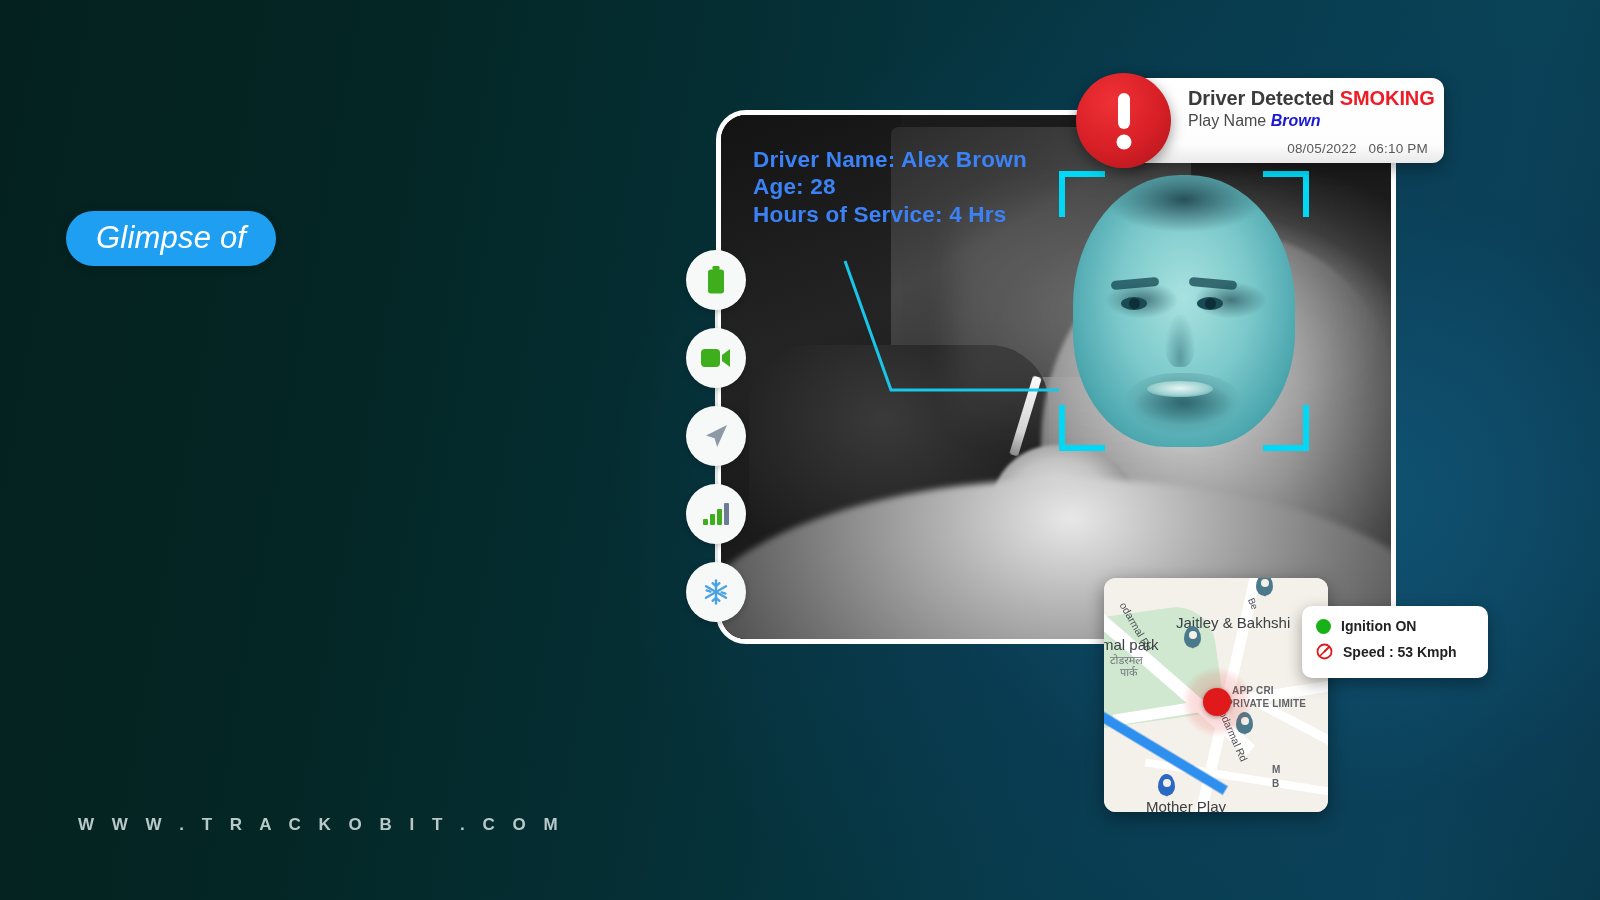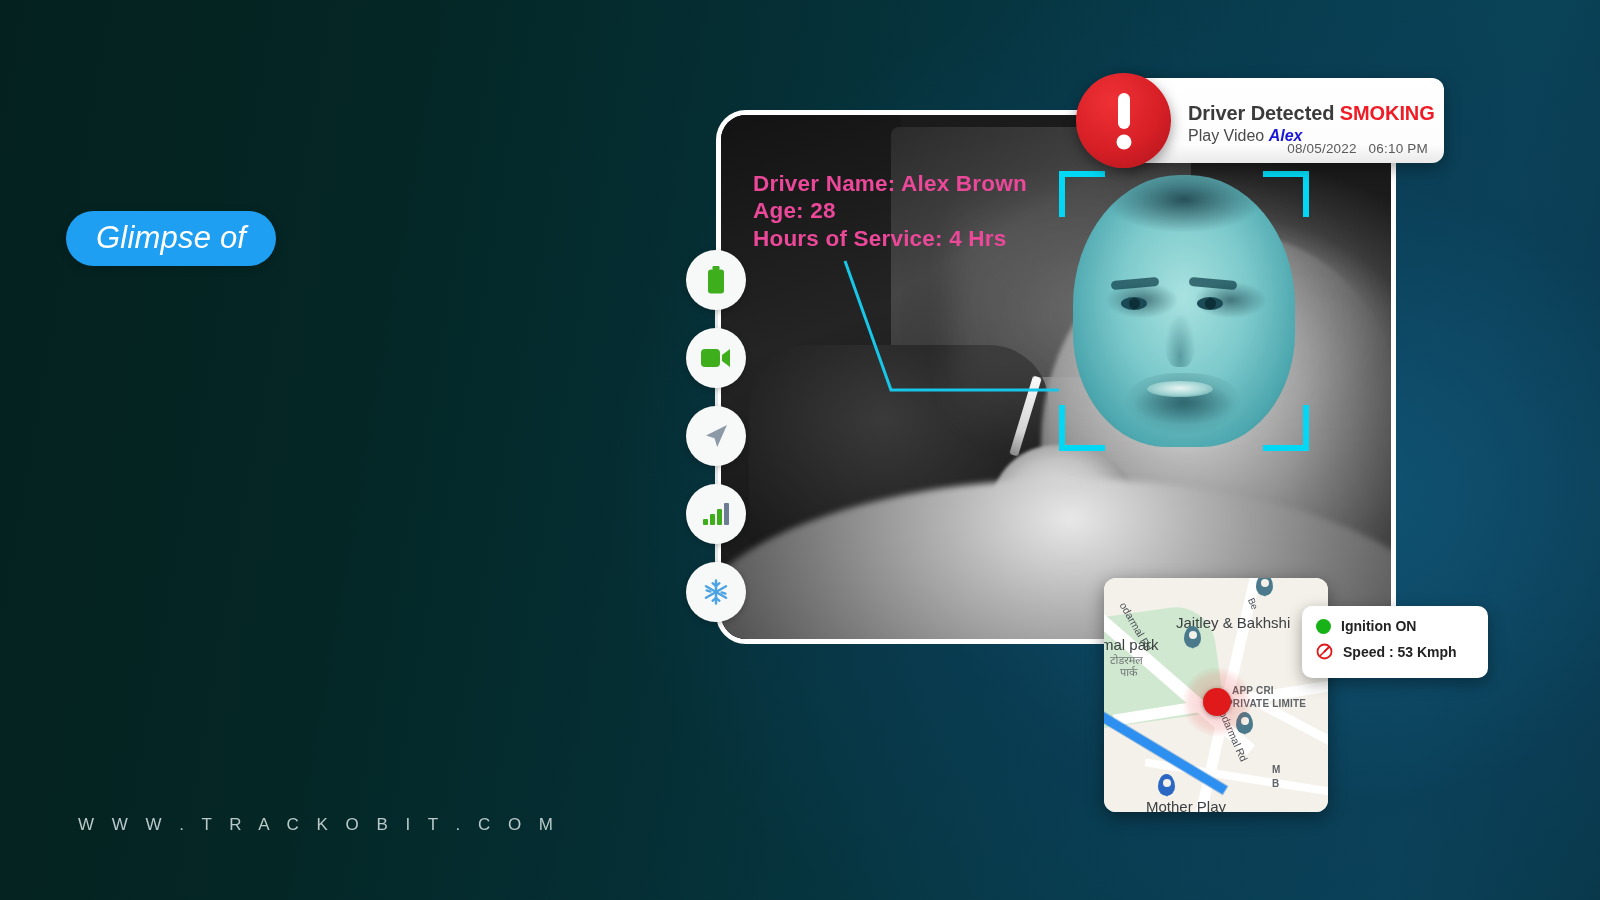--- a/index.html
+++ b/index.html
@@ -29,21 +29,21 @@
   }
   .headline {
     position:absolute; left:78px; top:282px;
     color:#ffffff;
     font-size:96px; font-weight:bold;
     line-height:1.03; letter-spacing:-1.5px;
     white-space:pre-line;
   }
   .site-url {
     position:absolute; left:78px; top:815px;
-    color:#b9c8c8; font-size:17px; font-weight:400;
+    color:#b9c8c8; font-size:17px; font-weight:700;
     letter-spacing:6.5px;
   }
 
   
   .video-panel {
     position:absolute; left:716px; top:110px;
     width:680px; height:534px;
     border:5px solid #ffffff;
     border-radius:30px;
     background:#1c1c1c;
@@ -136,22 +136,22 @@
   .fbracket { position:absolute; width:46px; height:46px; border:6px solid #00d8f5; }
   .fb-tl { left:0;   top:0;    border-right:none; border-bottom:none; }
   .fb-tr { right:0;  top:0;    border-left:none;  border-bottom:none; }
   .fb-bl { left:0;   bottom:0; border-right:none; border-top:none; }
   .fb-br { right:0;  bottom:0; border-left:none;  border-top:none; }
 
   .callout-svg { position:absolute; left:0; top:0; width:680px; height:534px; pointer-events:none; }
 
   .driver-info {
     position:absolute; left:32px; top:31px;
-    color:#ec4899; font-size:22.5px; font-weight:600;
-    line-height:1.22; letter-spacing:.2px; white-space:pre-line;margin-top:24px;
+    color:#3b82f6; font-size:22.5px; font-weight:600;
+    line-height:1.22; letter-spacing:.2px; white-space:pre-line;
   }
 
   
   .rail { position:absolute; left:686px; top:250px; width:60px; height:380px; }
   .rail-line {
     position:absolute; left:29px; top:28px; width:3px; height:330px;
     background:#e7e9e9;
   }
   .rail-ico {
     position:absolute; left:0; width:60px; height:60px;
@@ -165,21 +165,21 @@
   .rail-ico:nth-of-type(4){ top:234px; }
   .rail-ico:nth-of-type(5){ top:312px; }
 
   
   .alert-card {
     position:absolute; left:1118px; top:78px;
     width:326px; height:85px;
     background:linear-gradient(180deg,#ffffff 0%, #fdfdfd 78%, #e9e9e9 100%);
     border-radius:12px;
     box-shadow:0 5px 16px rgba(0,0,0,.35);
-    padding:24px 16px 0 70px;
+    padding:9px 16px 0 70px;
   }
   .alert-title { font-size:20px; color:#3b3b3b; font-weight:600; letter-spacing:-.1px; white-space:nowrap; }
   .alert-title .hot { color:#ef1c25; font-weight:bold; }
   .alert-sub { font-size:16px; color:#4a4a4a; font-weight:500; margin-top:2px; }
   .alert-sub .lnk { color:#1a17d6; font-weight:bold; font-style:italic; }
   .alert-time {
     position:absolute; right:16px; bottom:7px;
     font-size:13.5px; color:#5a5a5a; letter-spacing:.2px;
   }
   .alert-ico {
@@ -345,21 +345,21 @@
   </div>
 
   <div class="alert-card">
     <div class="alert-ico">
       <svg width="26" height="62" viewBox="0 0 26 62">
         <rect x="7" y="3" width="12" height="36" rx="6" fill="#ffffff"></rect>
         <circle cx="13" cy="52" r="7.5" fill="#ffffff"></circle>
       </svg>
     </div>
     <div class="alert-title"><span>Driver Detected </span><span class="hot">SMOKING</span></div>
-    <div class="alert-sub"><span>Play Video </span><span class="lnk">Alex</span></div>
+    <div class="alert-sub"><span>Play Name </span><span class="lnk">Brown</span></div>
     <div class="alert-time"><span>08/05/2022</span>&nbsp;&nbsp;&nbsp;<span>06:10 PM</span></div>
   </div>
 
   <div class="map-card">
     <div class="map-bg"></div>
     <div class="park"></div>
 
     <div class="rd a"></div>
     <div class="rd b"></div>
     <div class="rd c"></div>

